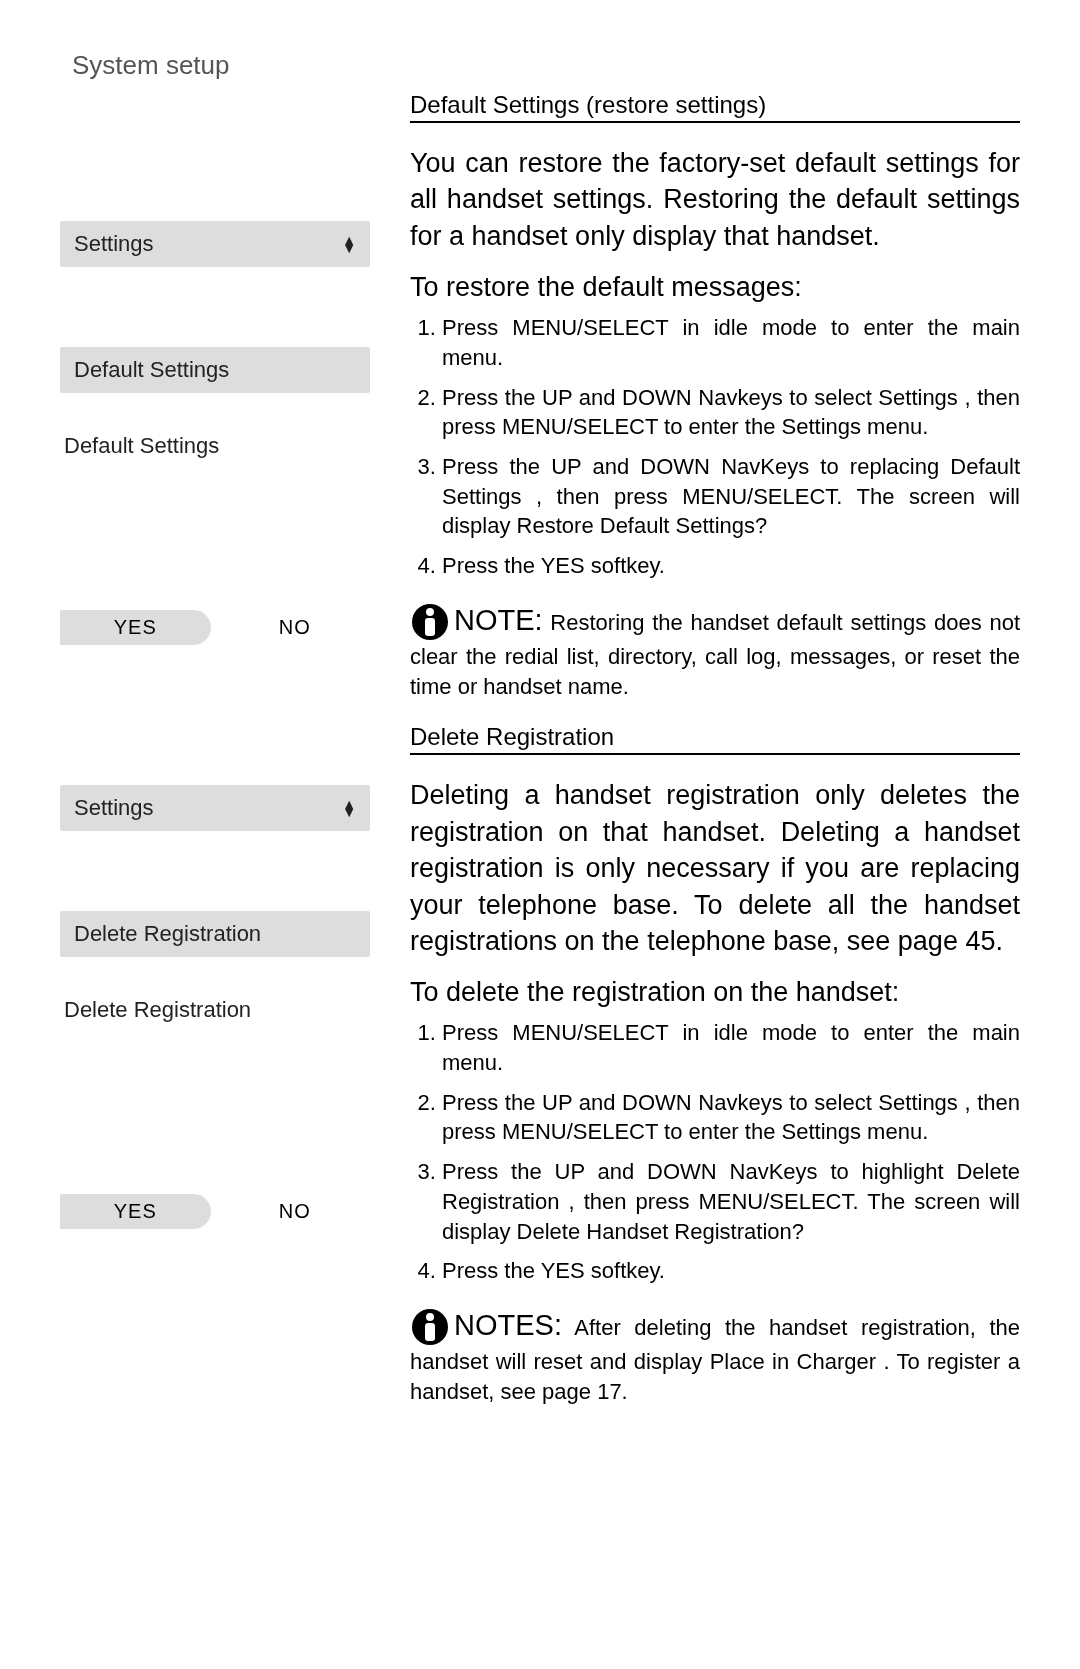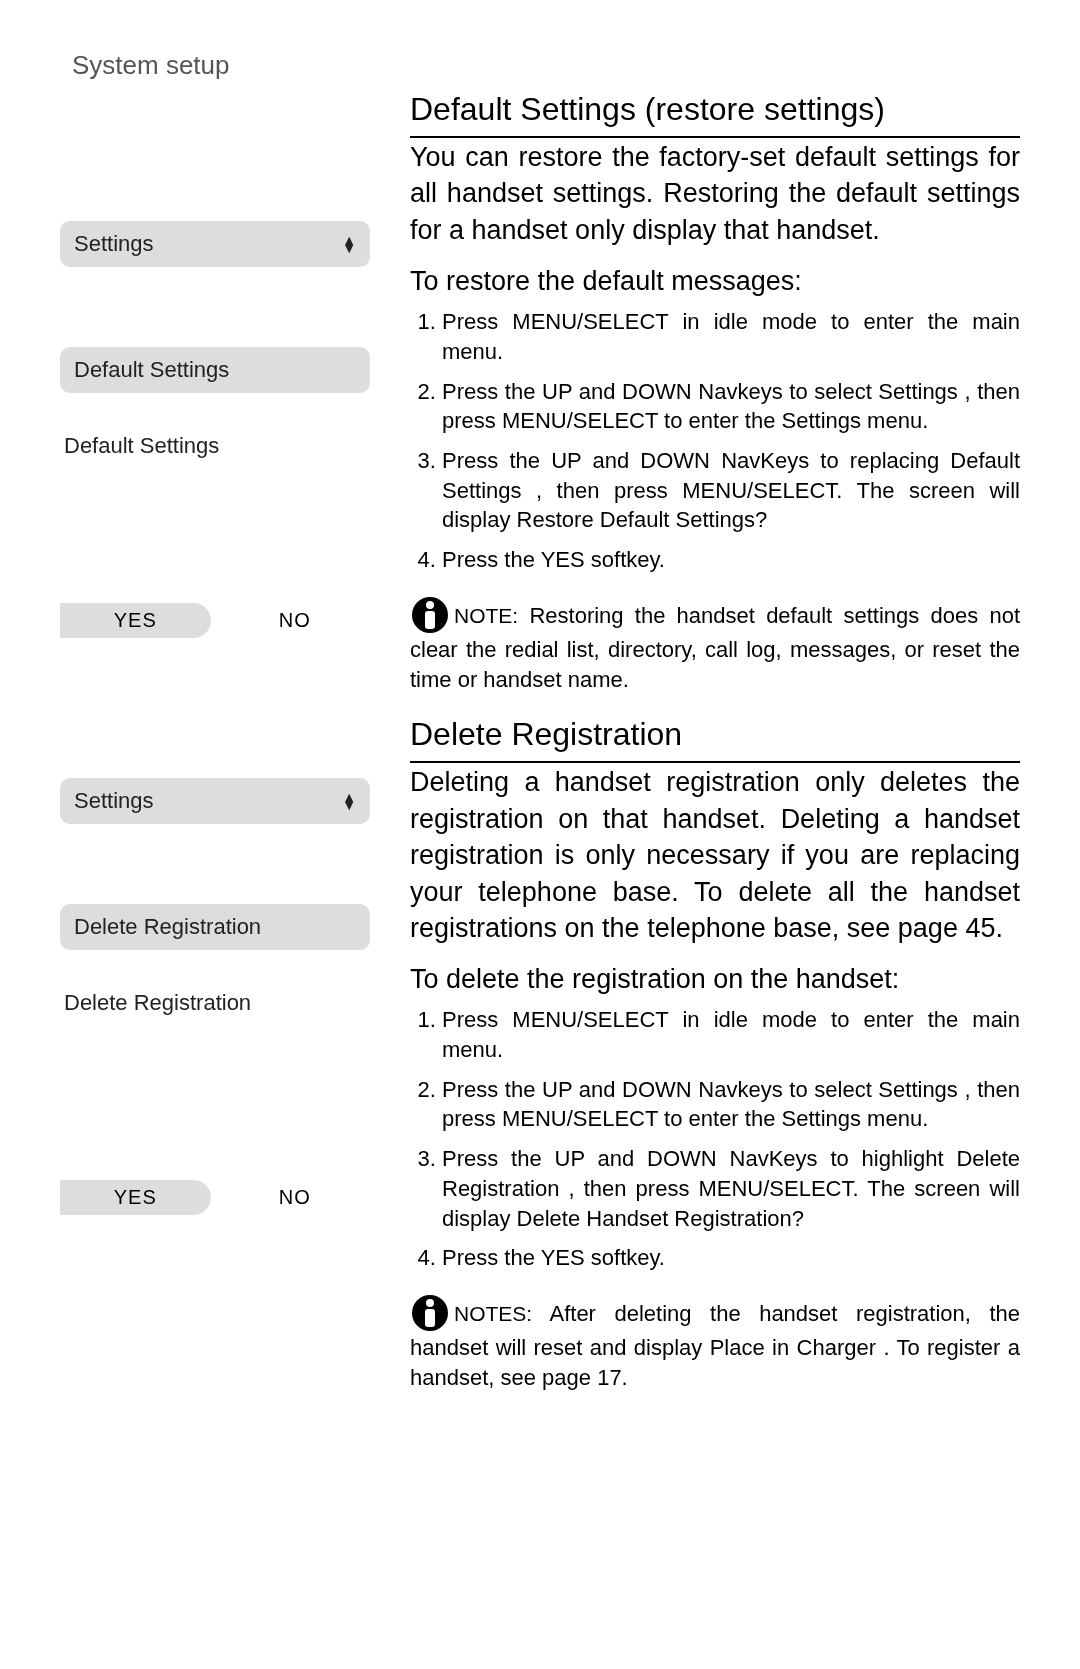--- a/index.html
+++ b/index.html
@@ -28,21 +28,21 @@
   .left-col {
     width: 310px;
     flex-shrink: 0;
   }
   .right-col {
     flex: 1;
   }
   
   .mock-row {
     background: #ddd;
-    border-radius: 10px;
+    border-radius: 2px;
     padding: 10px 14px;
     font-size: 22px;
     color: #222;
     margin-bottom: 10px;
     display: flex;
     justify-content: space-between;
     align-items: center;
   }
   .mock-plain {
     font-size: 22px;
@@ -55,21 +55,21 @@
     line-height: 8px;
     letter-spacing: 0;
     display: flex;
     flex-direction: column;
     align-items: center;
   }
   .softkeys {
     display: flex;
     justify-content: space-between;
     gap: 9px;
-    margin-top: 6px;
+    margin-top: 13px;
     align-items: center;
   }
   .softkey {
     flex: 1;
     text-align: center;
     font-size: 20px;
     padding: 6px 0;
     letter-spacing: 1px;
   }
   .softkey.left {
@@ -78,24 +78,24 @@
     border-bottom-right-radius: 18px;
   }
   .spacer-lg {
     height: 120px;
   }
   .spacer-md {
     height: 70px;
   }
   
   .section-title {
-    font-size: 32px;
+    font-size: 24px;
     border-bottom: 2px solid #000;
-    padding-bottom: 8px;
-    margin-bottom: 1px;
+    padding-bottom: 2px;
+    margin-bottom: 22px;
   }
   .para {
     font-size: 27px;
     line-height: 1.35;
     text-align: justify;
     margin-bottom: 18px;
   }
   .sub {
     font-size: 27px;
     margin-bottom: 10px;
@@ -118,21 +118,21 @@
     margin-bottom: 22px;
   }
   .note-block .info-icon {
     display: inline-block;
     width: 40px;
     height: 40px;
     vertical-align: -12px;
     margin-right: 4px;
   }
   .note-block .note-label {
-    font-size: 21px;
+    font-size: 29px;
   }
   .info-svg circle {
     fill: #000;
   }
   .info-svg .dot {
     fill: #fff;
   }
 </style>
 </head>
 <body>

